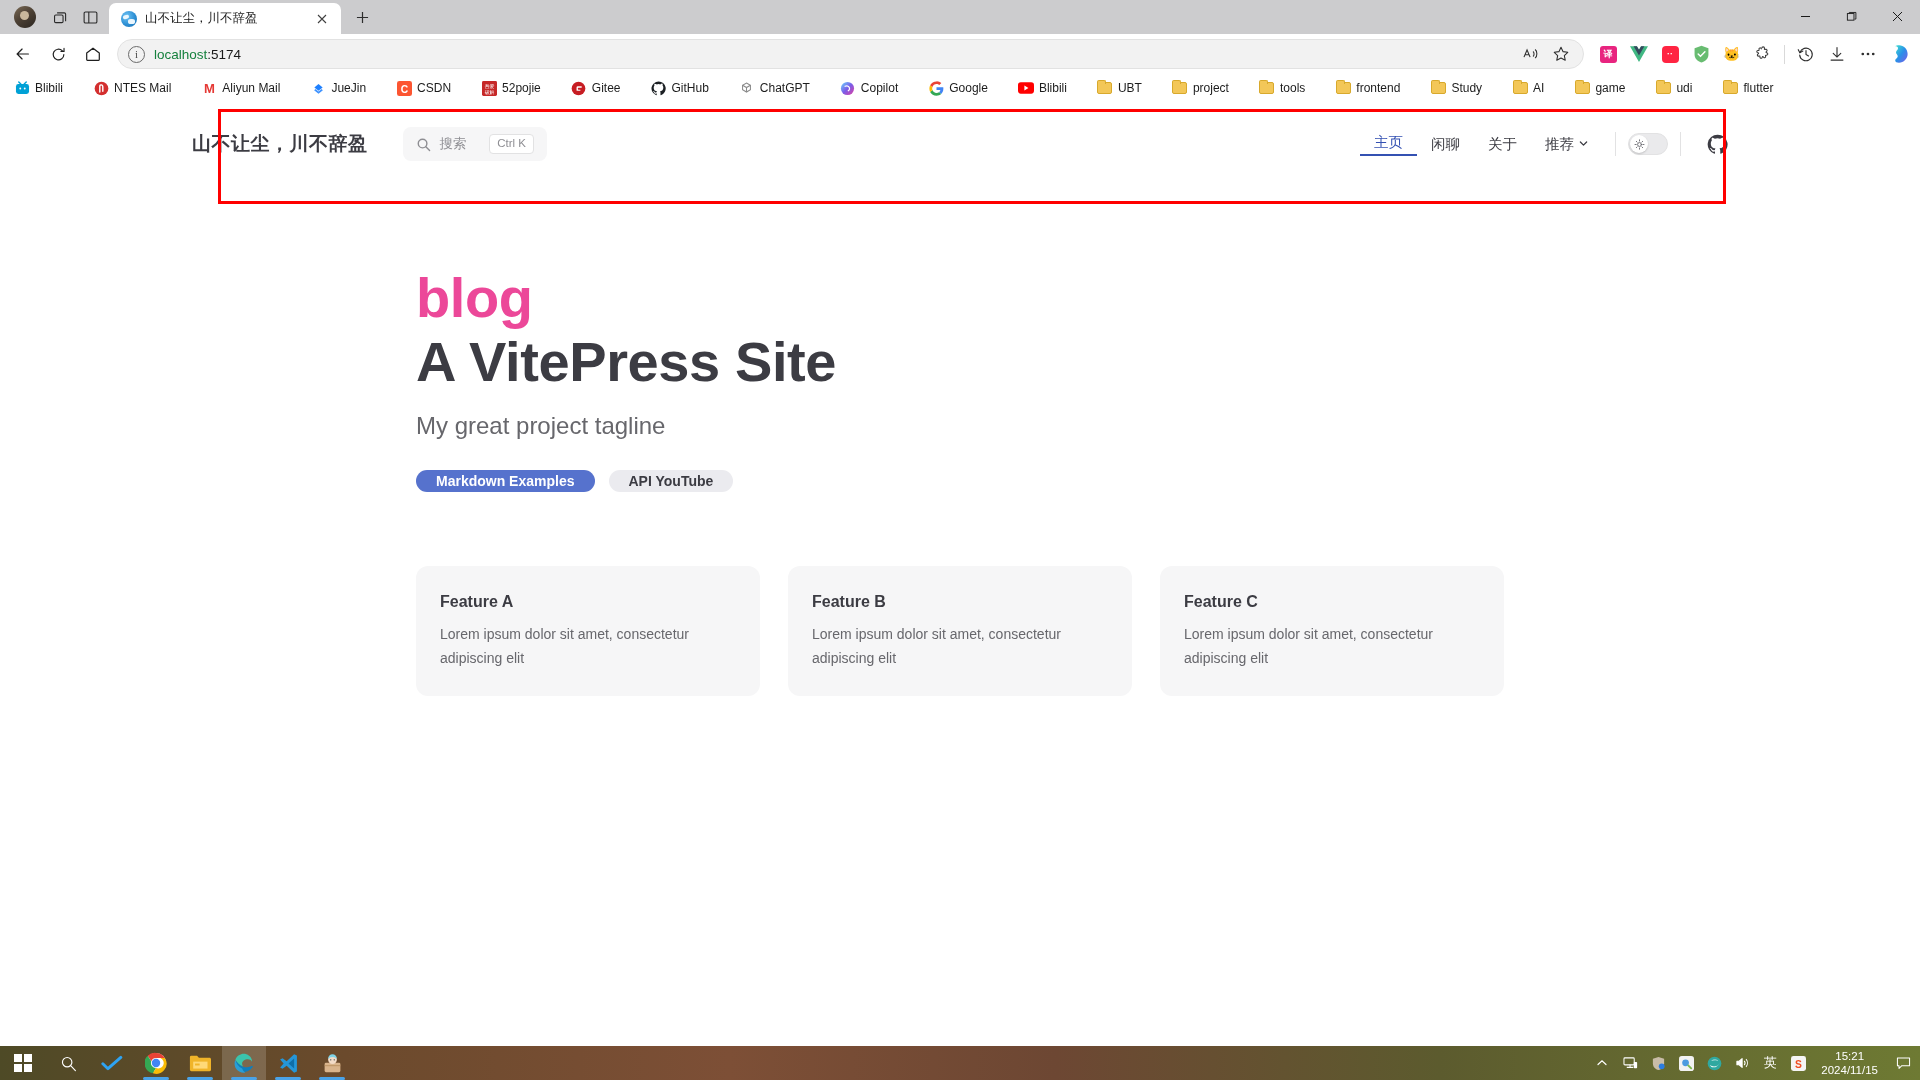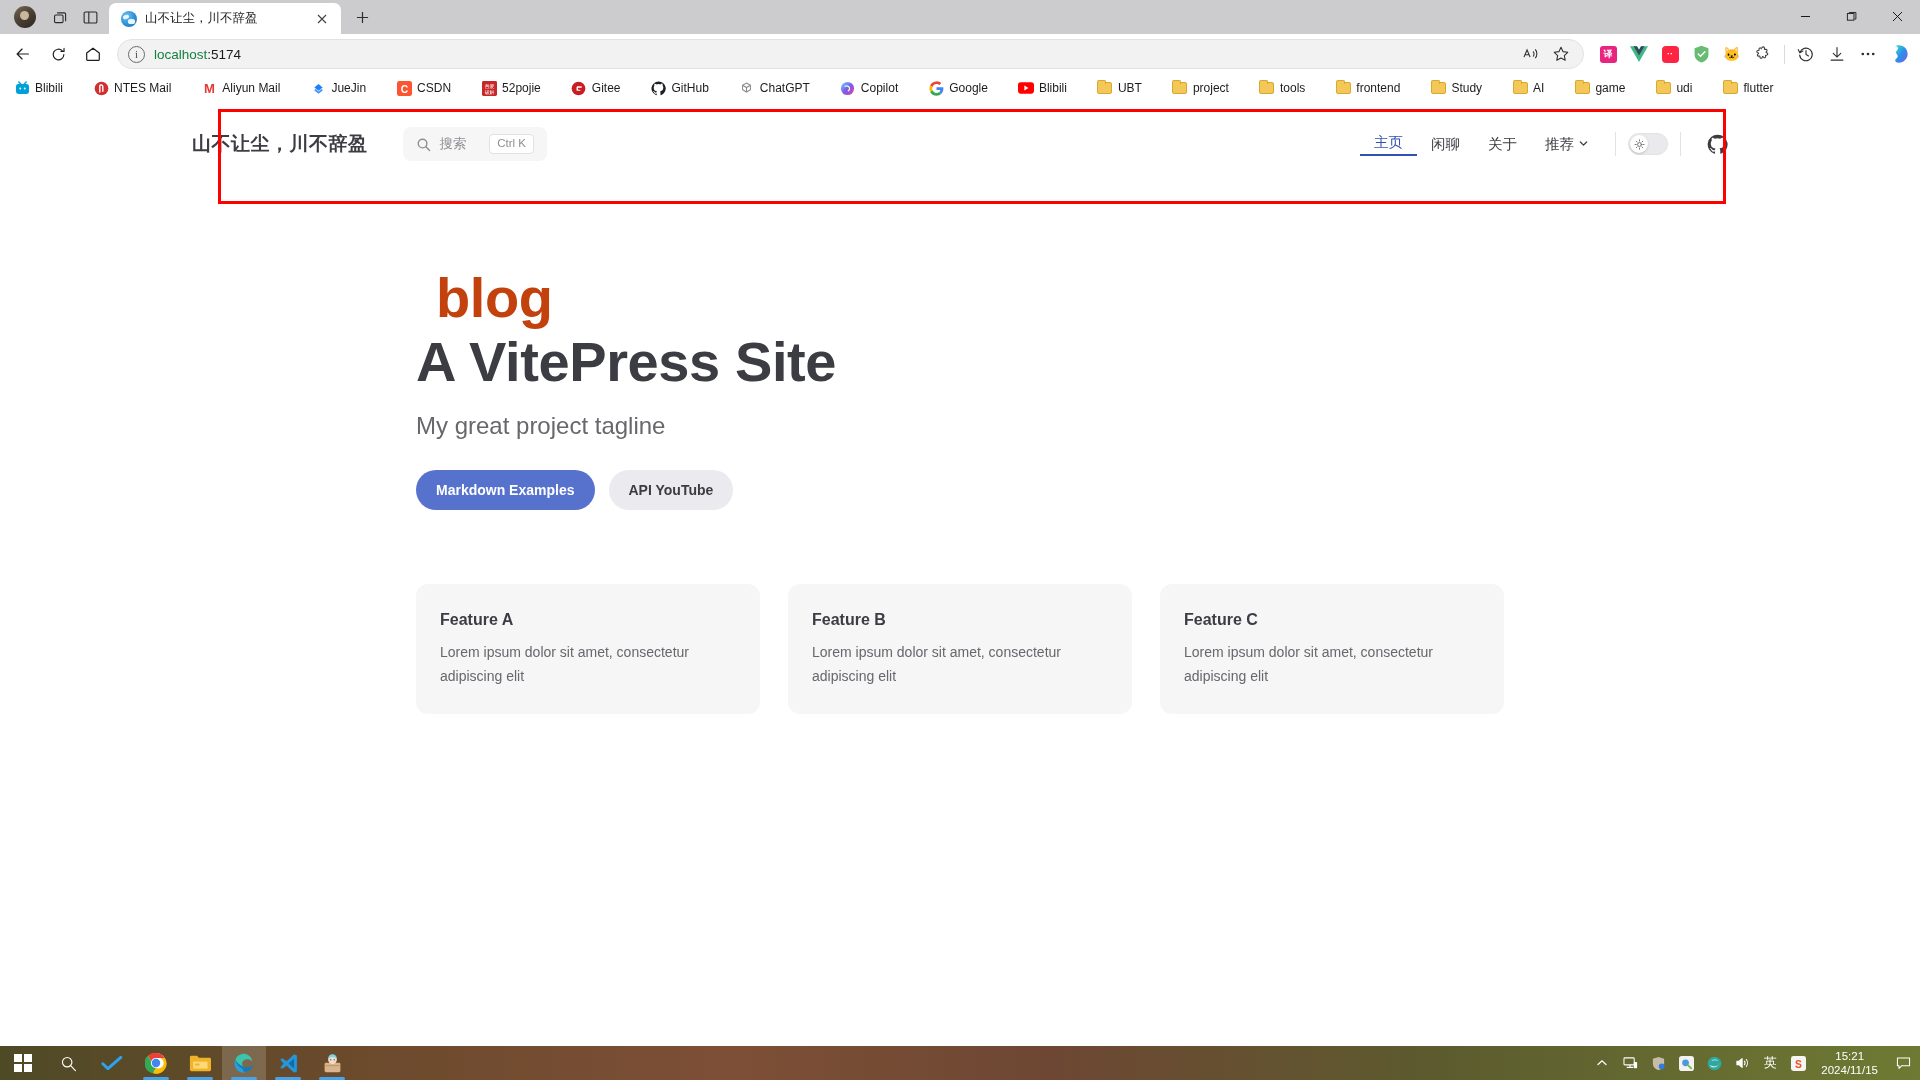--- a/index.html
+++ b/index.html
@@ -138,26 +138,26 @@
     position: absolute; left: 1px; top: 1px; width: 18px; height: 18px; border-radius: 50%;
     background: #fff; box-shadow: 0 1px 2px rgba(0,0,0,.18);
     display: flex; align-items: center; justify-content: center; color: #6a6a71;
   }
   .vp-gh { margin-left: 14px; color: #3c3c43; display: flex; }
 
   
   .vp-main { position: absolute; left: 0; top: 84px; width: 100%; }
   .vp-container { width: 1152px; margin: 0 auto; padding: 0 32px; }
   .hero { padding-top: 80px; }
-  .hero-name { font-size: 56px; line-height: 64px; font-weight: 800; color: #c2410c; letter-spacing: -0.4px; margin-left: 20px; }
+  .hero-name { font-size: 56px; line-height: 64px; font-weight: 800; color: #ec4899; letter-spacing: -0.4px; }
   .hero-text { font-size: 56px; line-height: 64px; font-weight: 800; color: #3c3c43; letter-spacing: -0.4px; }
   .hero-tag { font-size: 24px; line-height: 36px; color: #67676c; padding-top: 14px; font-weight: 400; }
   .hero-actions { display: flex; gap: 14px; padding-top: 26px; }
   .btn {
-    border-radius: 20px; padding: 0 20px; height: 40px; display: inline-flex; align-items: center;
+    border-radius: 20px; padding: 0 20px; height: 22px; display: inline-flex; align-items: center;
     font-size: 14px; font-weight: 600; white-space: nowrap;
   }
   .btn-brand { background: #5672cd; color: #fff; }
   .btn-alt { background: #ebebef; color: #3c3c43; }
 
   
   .features { display: flex; gap: 28px; padding-top: 74px; }
   .feature {
     flex: 1 1 0; background: #f6f6f7; border-radius: 12px; padding: 24px; height: 130px;
   }

